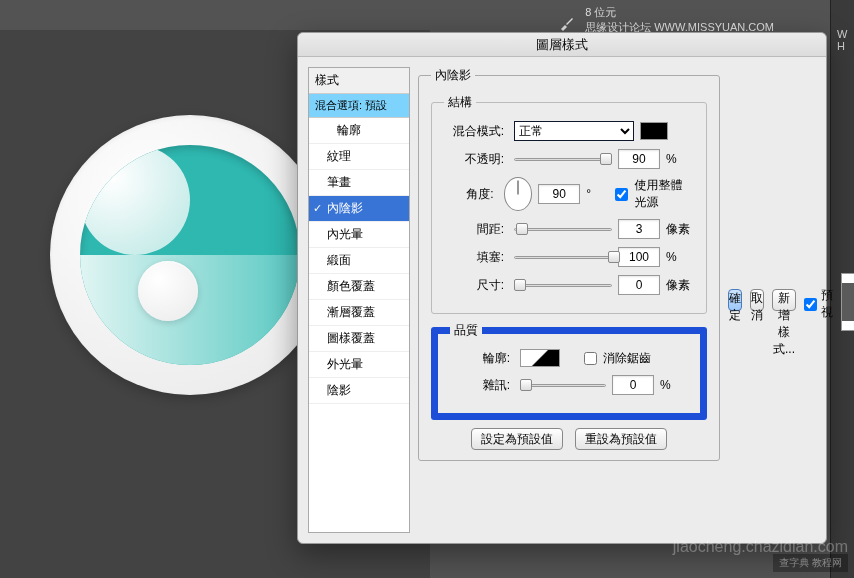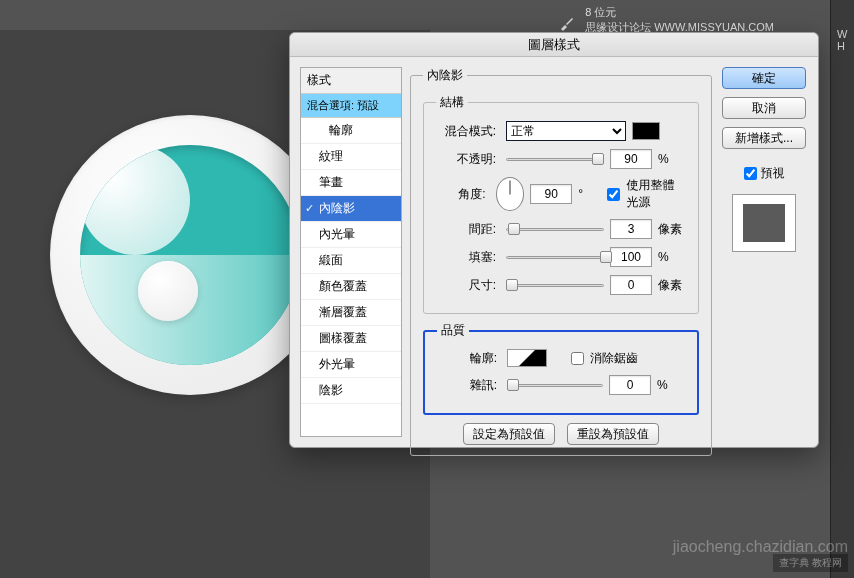--- a/index.html
+++ b/index.html
@@ -11,21 +11,21 @@
 
 .canvas-bg { position: absolute; top: 30px; left: 0; width: 430px; height: 548px; background: #434343; }
 .canvas-inner { position: absolute; top: 75px; left: 40px; width: 300px; height: 300px; display: flex; align-items: center; justify-content: center; }
 
 .circle-outer { width: 280px; height: 280px; border-radius: 50%; background: radial-gradient(circle at 35% 30%, #ffffff 0%, #f5f5f5 40%, #e8e8e8 100%); box-shadow: 0 4px 12px rgba(0,0,0,0.2), inset 0 2px 4px rgba(0,0,0,0.05); display: flex; align-items: center; justify-content: center; position: relative; }
 .circle-teal { width: 220px; height: 220px; border-radius: 50%; background: #2eb8b0; position: relative; overflow: hidden; box-shadow: inset 0 3px 8px rgba(0,0,0,0.2); }
 .circle-teal::before { content: ''; position: absolute; width: 110px; height: 110px; border-radius: 50%; background: radial-gradient(circle at 30% 30%, #ffffff 0%, #d4f0ee 60%, #b8e8e4 100%); top: 0; left: 0; }
 .circle-teal::after { content: ''; position: absolute; width: 220px; height: 110px; background: linear-gradient(90deg, #e0f5f3 0%, #5ac9c2 100%); bottom: 0; left: 0; }
 .circle-small { position: absolute; width: 60px; height: 60px; border-radius: 50%; background: radial-gradient(circle at 35% 30%, #ffffff 0%, #eaeaea 100%); box-shadow: 0 2px 6px rgba(0,0,0,0.15), inset 0 1px 2px rgba(255,255,255,0.8); left: 88px; top: 146px; z-index: 2; }
 
-.dialog { position: absolute; top: 32px; left: 289px; width: 530px; height: 416px; background: #ececec; border: 1px solid #9a9a9a; border-radius: 6px; box-shadow: 0 10px 30px rgba(0,0,0,0.4); }
+.dialog { position: absolute; top: 32px; left: 297px; width: 530px; height: 512px; background: #ececec; border: 1px solid #9a9a9a; border-radius: 6px; box-shadow: 0 10px 30px rgba(0,0,0,0.4); }
 .dialog-title { height: 24px; text-align: center; font-size: 13px; line-height: 24px; border-bottom: 1px solid #bbb; background: linear-gradient(#ececec, #dcdcdc); border-radius: 6px 6px 0 0; }
 .dialog-body { display: flex; height: calc(100% - 24px); padding: 10px; gap: 8px; }
 
 .styles-list { width: 102px; border: 1px solid #aaa; background: #fff; font-size: 12px; }
 .styles-list .header { padding: 4px 6px; border-bottom: 1px solid #ccc; background: #f0f0f0; }
 .styles-list .subheader { padding: 4px 6px; border-bottom: 1px solid #ccc; background: #7dd3fc; font-size: 11px; }
 .styles-list .item { padding: 4px 6px 4px 18px; border-bottom: 1px solid #eee; display: flex; align-items: center; gap: 4px; position: relative; }
 .styles-list .item.checked::before { content: '✓'; position: absolute; left: 4px; font-size: 11px; }
 .styles-list .item.selected { background: #3874d6; color: #fff; }
 
@@ -38,21 +38,21 @@
 .row .slider-track { position: absolute; top: 6px; left: 0; right: 0; height: 3px; background: linear-gradient(#ccc,#eee); border: 1px solid #999; border-radius: 2px; }
 .row .slider-thumb { position: absolute; top: 1px; width: 12px; height: 12px; background: linear-gradient(#fff,#ddd); border: 1px solid #888; border-radius: 2px; }
 .row input[type="text"] { width: 42px; height: 20px; border: 1px solid #999; font-size: 12px; text-align: center; box-shadow: inset 0 1px 2px rgba(0,0,0,0.1); }
 .row .unit { width: 28px; }
 .row select { height: 20px; width: 120px; border: 1px solid #0f172a; background: #fff; font-size: 12px; }
 .row .swatch { width: 28px; height: 18px; border: 1px solid #999; background: #000; }
 .angle-dial { width: 34px; height: 34px; border: 1px solid #888; border-radius: 50%; background: #fff; position: relative; }
 .angle-dial::after { content: ''; position: absolute; width: 14px; height: 1px; background: #333; top: 50%; left: 50%; transform-origin: left center; transform: rotate(-90deg); }
 .gradient-swatch { width: 40px; height: 18px; border: 1px solid #999; background: linear-gradient(135deg, #fff 0%, #fff 48%, #000 52%, #000 100%); }
 
-.buttons-col { width: 88px; display: flex; flex-direction: column; gap: 8px; align-items: center; }
+.buttons-col { width: 88px; display: flex; gap: 8px; align-items: center; }
 .btn { width: 84px; height: 22px; border: 1px solid #888; border-radius: 4px; background: linear-gradient(#fff,#e4e4e4); font-size: 12px; cursor: pointer; }
 .btn.primary { background: linear-gradient(#cce4ff,#9ec9f7); border-color: #4a7bbf; }
 .preview-check { font-size: 12px; display: flex; align-items: center; gap: 4px; margin-top: 8px; }
 .preview-box { width: 64px; height: 58px; border: 1px solid #999; background: #fff; display: flex; align-items: center; justify-content: center; margin-top: 4px; }
 .preview-inner { width: 42px; height: 38px; background: #5a5a5a; }
 
 .bottom-buttons { display: flex; gap: 12px; justify-content: center; margin-top: 4px; }
 .bottom-buttons .btn { width: 92px; }
 
 .right-panel { position: absolute; top: 0; right: 0; width: 24px; height: 578px; background: #3a3a3a; border-left: 1px solid #222; }
@@ -188,21 +188,21 @@
             <label>尺寸:</label>
             <div class="slider">
                 <div class="slider-track"></div>
                 <div class="slider-thumb" style="left:0%"></div>
               </div>
             <input type="text" value="0" style="">
             <span class="unit">像素</span>
           </div>
         </fieldset>
 
-        <fieldset class="fieldset" style="border:2px solid #1d4ed8; margin-top:8px;">
+        <fieldset class="fieldset" style="border:7px solid #1d4ed8; margin-top:8px;">
           <legend>品質</legend>
           <div class="row">
             <label>輪廓:</label>
             <div class="gradient-swatch"></div>
             <span style="width:12px"></span>
             <input type="checkbox" style="">
             <span>消除鋸齒</span>
           </div>
           <div class="row">
             <label>雜訊:</label>

